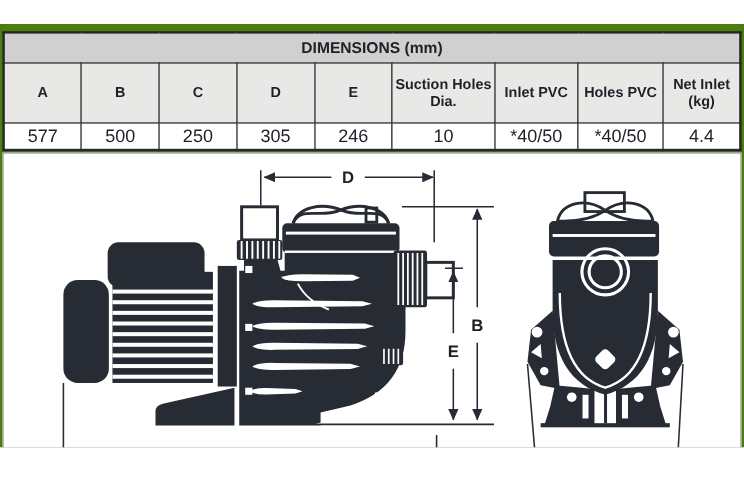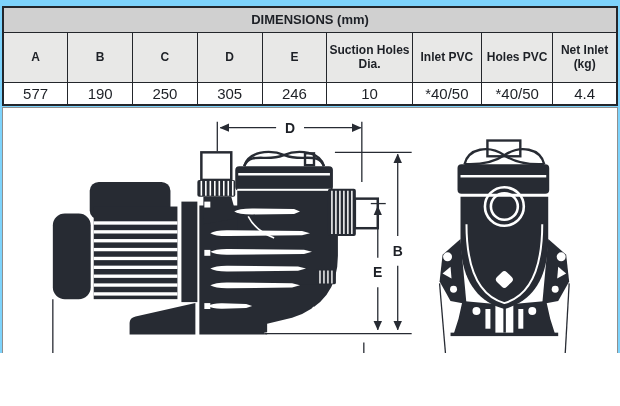--- a/index.html
+++ b/index.html
@@ -1,19 +1,20 @@
 <!DOCTYPE html>
 <html><head>
 <meta charset="utf-8">
 <style>
   html,body{margin:0;padding:0;background:#fff;}
   .page{
-    width:620px;height:353px;background:#7dd3fc;box-sizing:border-box;
+    width:620px;height:353px;background:#4d7c0f;box-sizing:border-box;
     font-family:"Liberation Sans",sans-serif;position:relative;overflow:hidden;
     padding:6px 2px 0 2px;
+    margin-top:20px;
   }
   
   table.dims{
     width:616px;border-collapse:collapse;table-layout:fixed;
     border:2px solid #23262b;
   }
   table.dims th,table.dims td{
     border:1.5px solid #23262b;text-align:center;vertical-align:middle;
     color:#1d2026;padding:1px 2px;box-sizing:border-box;
     font-family:"Liberation Sans",sans-serif;
@@ -70,21 +71,21 @@
         <th>E</th>
         <th>Suction Holes Dia.</th>
         <th>Inlet PVC</th>
         <th>Holes PVC</th>
         <th>Net Inlet (kg)</th>
       </tr>
     </thead>
     <tbody>
       <tr class="vals">
         <td>577</td>
-        <td>190</td>
+        <td>500</td>
         <td>250</td>
         <td>305</td>
         <td>246</td>
         <td>10</td>
         <td>*40/50</td>
         <td>*40/50</td>
         <td>4.4</td>
       </tr>
     </tbody>
   </table>

